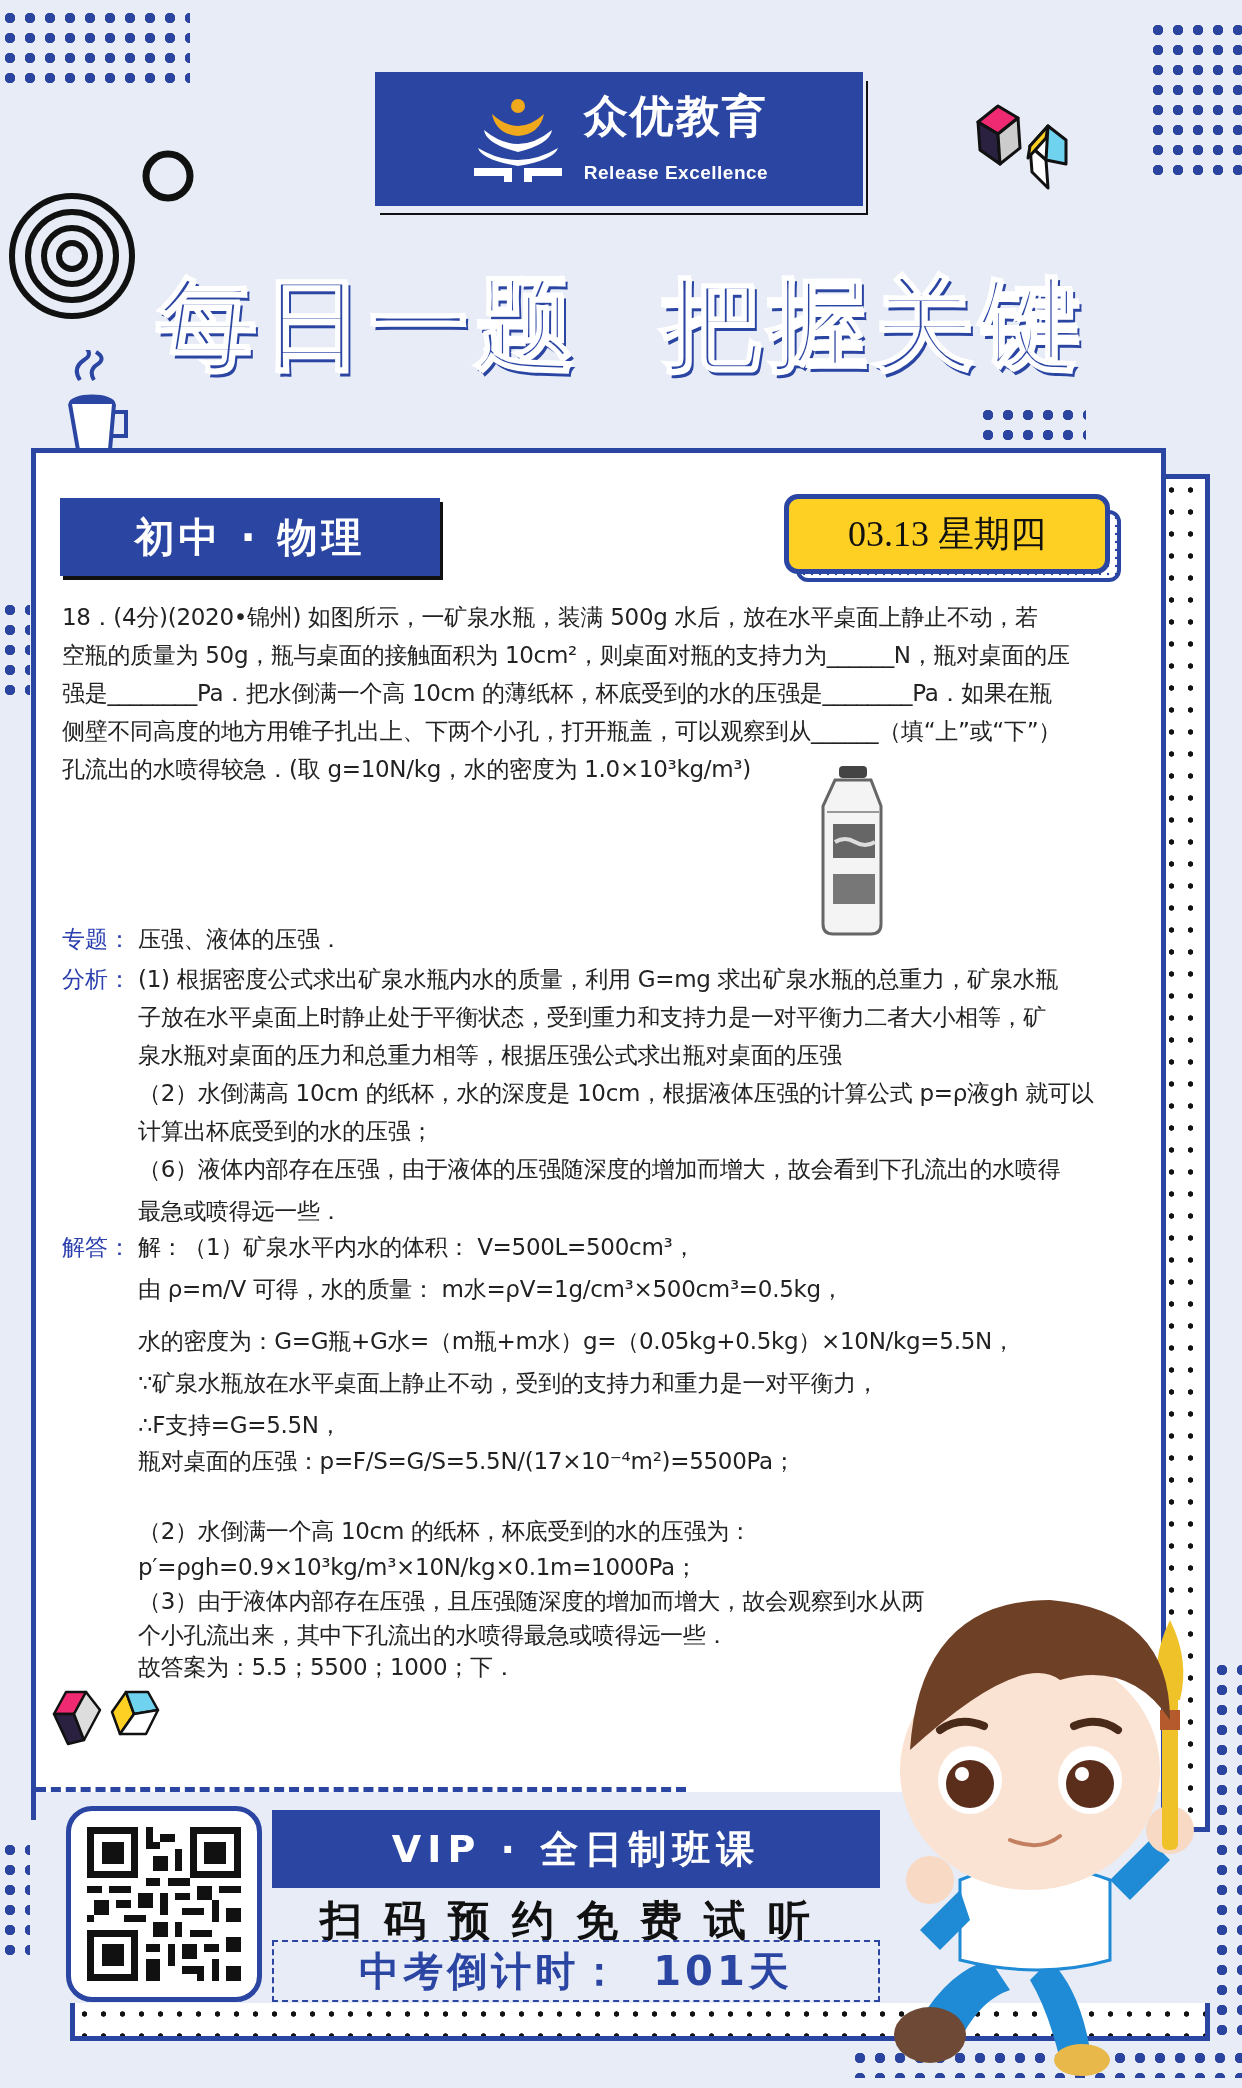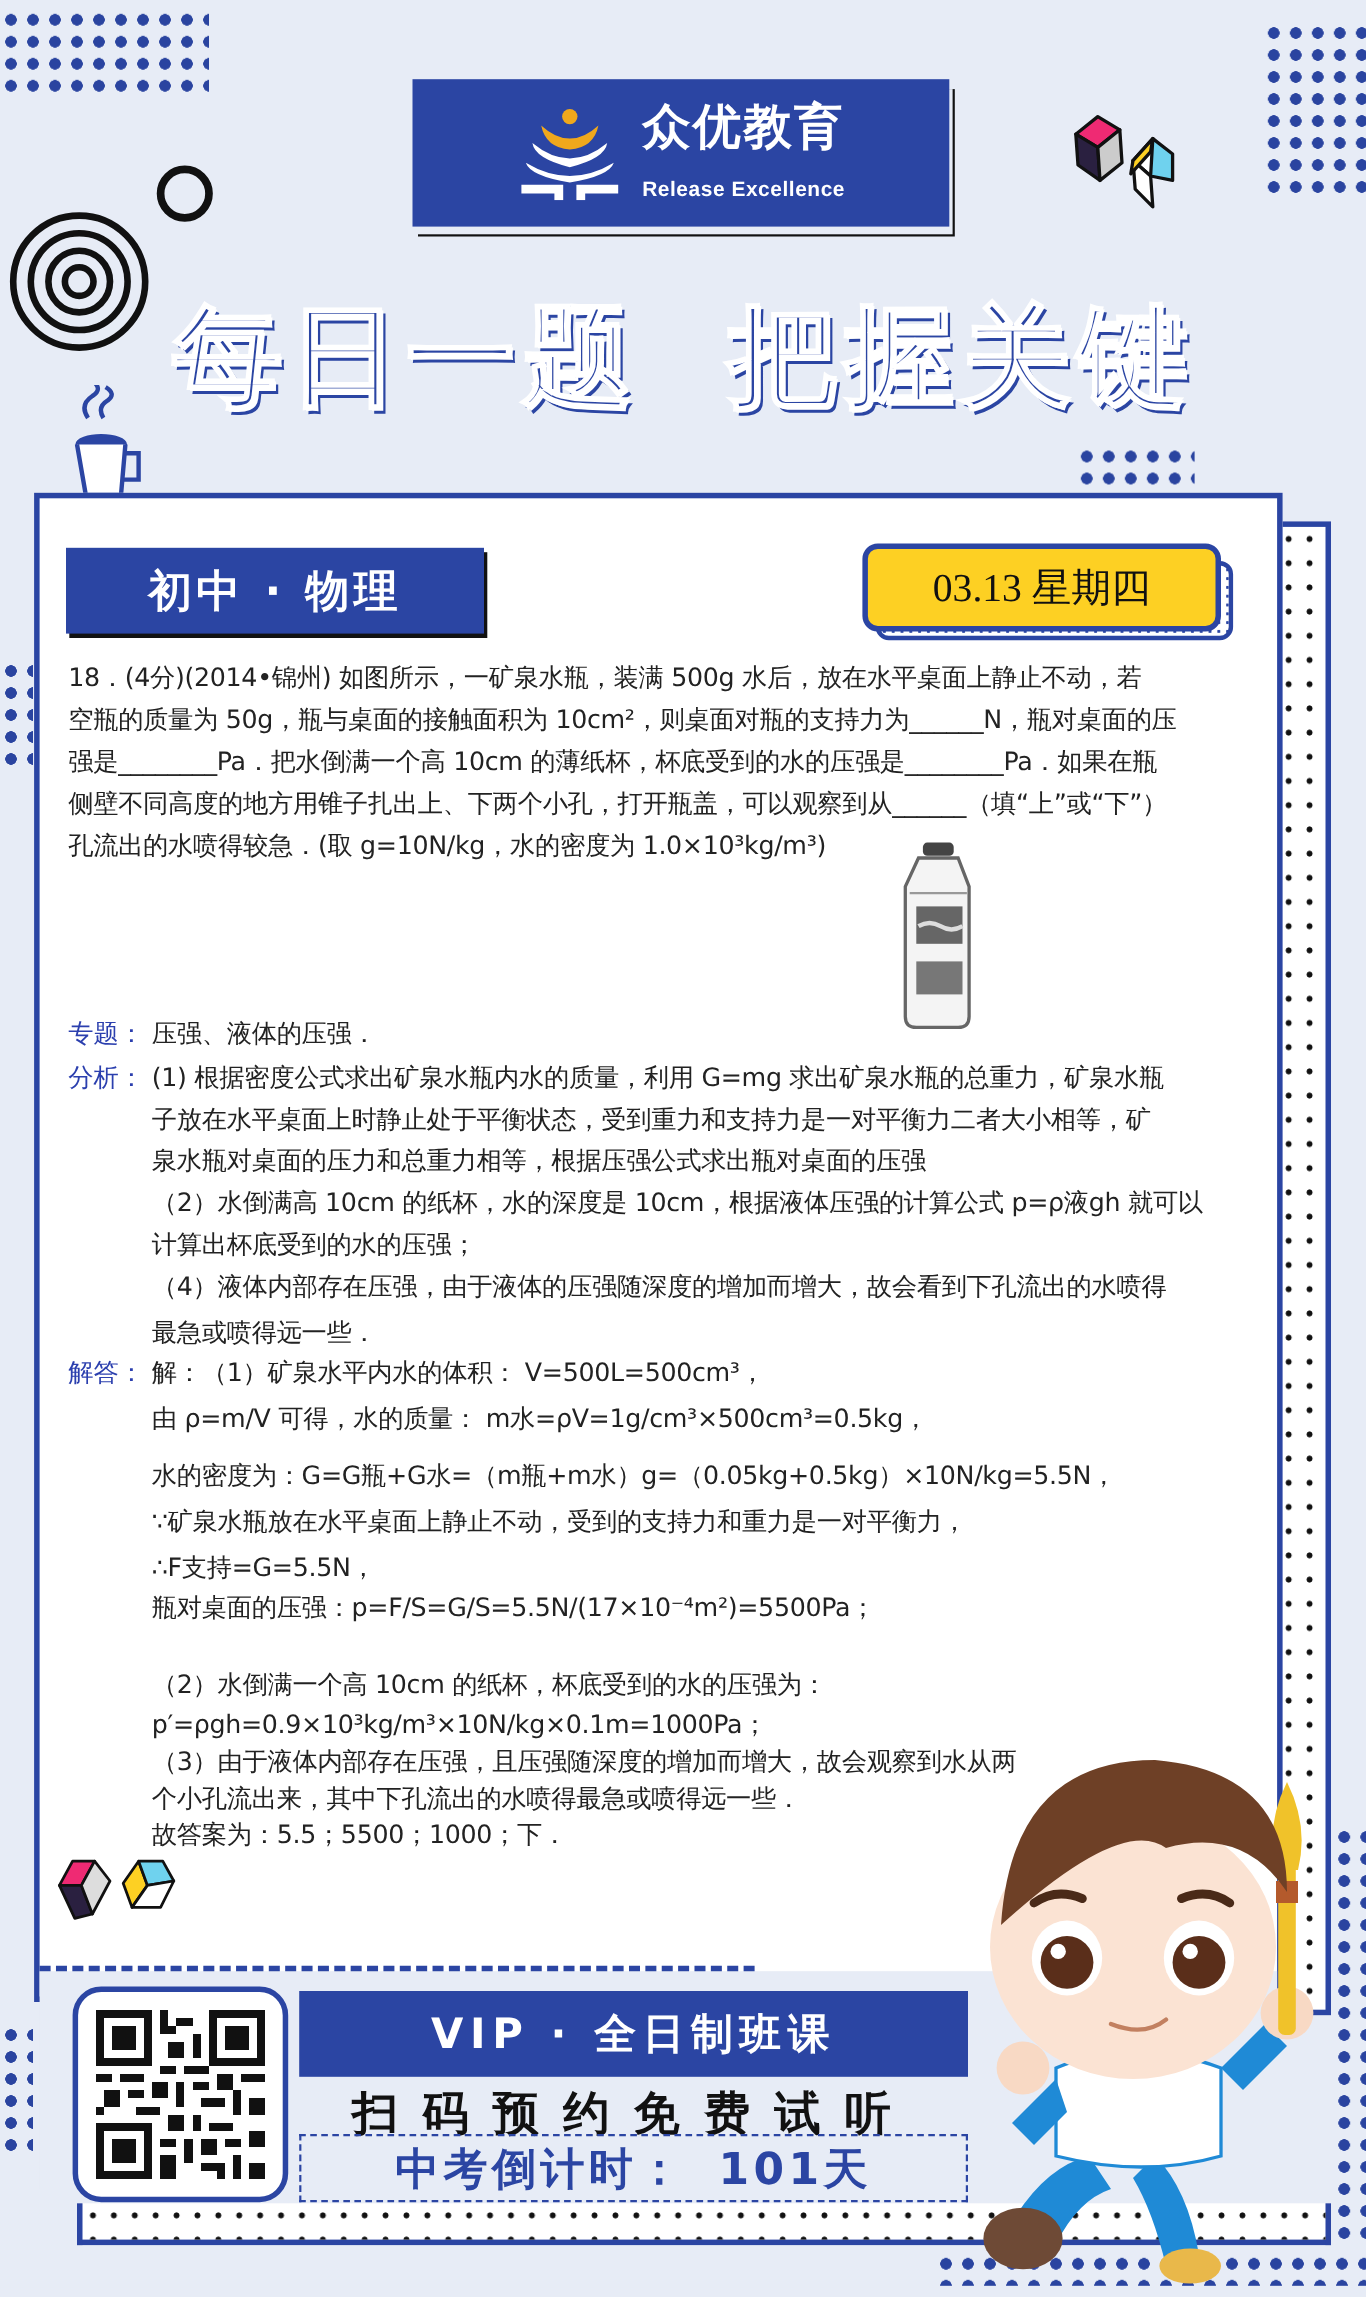--- a/index.html
+++ b/index.html
@@ -184,21 +184,21 @@
 <div class="abs card-shadow">
   <div class="card-shadow-dots dots-black"></div>
 </div>
 <div class="abs card"></div>
 
 <div class="abs subject-tag">初中 · 物理</div>
 <div class="abs date-tag-back"></div>
 <div class="abs date-tag">03.13 星期四</div>
 
 <div class="abs content">
-  <div class="q-line">18．(4分)(2014•锦州) 如图所示，一矿泉水瓶，装满 500g 水后，放在水平桌面上静止不动，若</div>
+  <div class="q-line">18．(4分)(2020•锦州) 如图所示，一矿泉水瓶，装满 500g 水后，放在水平桌面上静止不动，若</div>
   <div class="q-line">空瓶的质量为 50g，瓶与桌面的接触面积为 10cm²，则桌面对瓶的支持力为______N，瓶对桌面的压</div>
   <div class="q-line">强是________Pa．把水倒满一个高 10cm 的薄纸杯，杯底受到的水的压强是________Pa．如果在瓶</div>
   <div class="q-line">侧壁不同高度的地方用锥子扎出上、下两个小孔，打开瓶盖，可以观察到从______（填“上”或“下”）</div>
   <div class="q-line">孔流出的水喷得较急．(取 g=10N/kg，水的密度为 1.0×10³kg/m³)</div>
 </div>
 
 <svg class="abs bottle" viewBox="0 0 75 175">
   <rect x="24" y="4" width="28" height="12" rx="4" fill="#444"></rect>
   <path d="M20 18 h36 l10 26 v118 q0 10 -10 10 h-38 q-10 0 -10 -10 v-118z" fill="#f4f4f4" stroke="#666" stroke-width="3"></path>
   <rect x="18" y="62" width="42" height="34" fill="#666"></rect>
@@ -212,21 +212,21 @@
   <span class="sec-line">压强、液体的压强．</span>
 </div>
 
 <div class="section" style="top:964px;height:260px;">
   <span class="sec-label" style="top:0;">分析：</span>
   <span class="sec-line" style="top:0;">(1) 根据密度公式求出矿泉水瓶内水的质量，利用 G=mg 求出矿泉水瓶的总重力，矿泉水瓶</span>
   <span class="sec-line" style="top:38px;">子放在水平桌面上时静止处于平衡状态，受到重力和支持力是一对平衡力二者大小相等，矿</span>
   <span class="sec-line" style="top:76px;">泉水瓶对桌面的压力和总重力相等，根据压强公式求出瓶对桌面的压强</span>
   <span class="sec-line" style="top:114px;">（2）水倒满高 10cm 的纸杯，水的深度是 10cm，根据液体压强的计算公式 p=ρ液gh 就可以</span>
   <span class="sec-line" style="top:152px;">计算出杯底受到的水的压强；</span>
-  <span class="sec-line" style="top:190px;">（4）液体内部存在压强，由于液体的压强随深度的增加而增大，故会看到下孔流出的水喷得</span>
+  <span class="sec-line" style="top:190px;">（6）液体内部存在压强，由于液体的压强随深度的增加而增大，故会看到下孔流出的水喷得</span>
   <span class="sec-line" style="top:232px;">最急或喷得远一些．</span>
 </div>
 
 <div class="section" style="top:1232px;height:460px;">
   <span class="sec-label" style="top:0;">解答：</span>
   <span class="sec-line" style="top:0;">解：（1）矿泉水平内水的体积： V=500L=500cm³，</span>
   <span class="sec-line" style="top:42px;">由 ρ=m/V 可得，水的质量：  m水=ρV=1g/cm³×500cm³=0.5kg，</span>
   <span class="sec-line" style="top:94px;">水的密度为：G=G瓶+G水=（m瓶+m水）g=（0.05kg+0.5kg）×10N/kg=5.5N，</span>
   <span class="sec-line" style="top:136px;">∵矿泉水瓶放在水平桌面上静止不动，受到的支持力和重力是一对平衡力，</span>
   <span class="sec-line" style="top:178px;">∴F支持=G=5.5N，</span>

